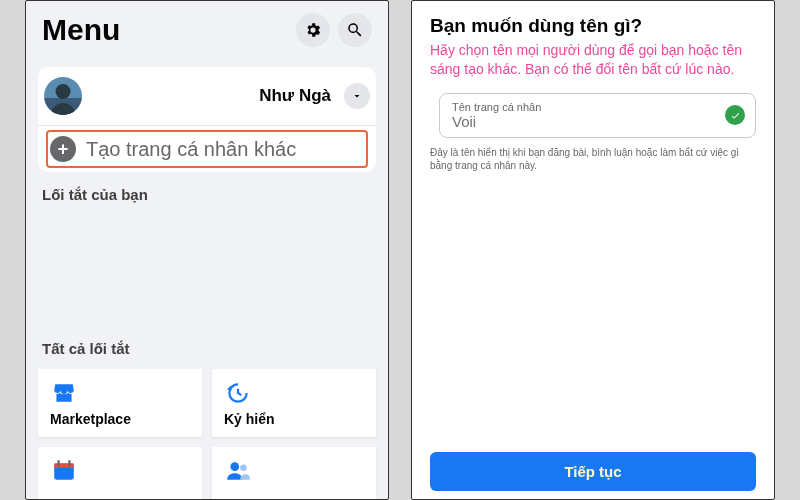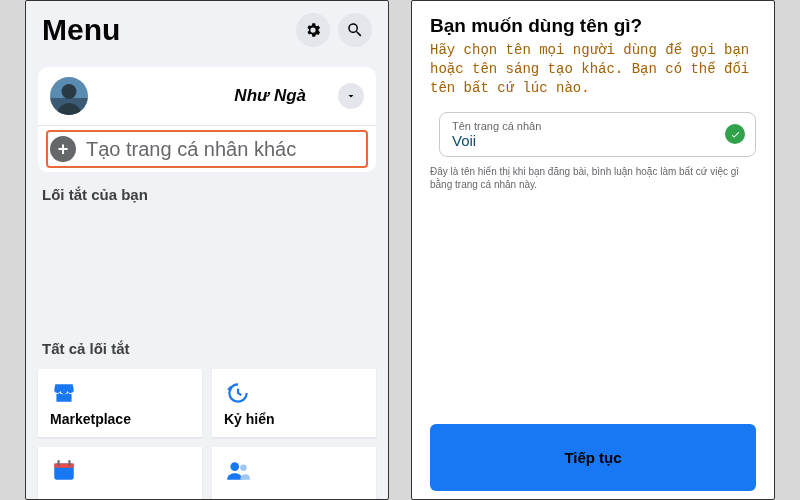--- a/index.html
+++ b/index.html
@@ -8,21 +8,21 @@
     .phone-left { background: #f0f2f5; }
     
     
     .menu-header { display: flex; align-items: center; justify-content: space-between; padding: 12px 16px 10px; }
     .menu-title { font-size: 30px; font-weight: 700; color: #050505; }
     .header-icons { display: flex; gap: 8px; }
     .icon-circle { width: 34px; height: 34px; border-radius: 50%; background: #e4e6eb; display: flex; align-items: center; justify-content: center; }
     .icon-circle svg { width: 18px; height: 18px; fill: #050505; }
 
     .card { background: #fff; border-radius: 10px; margin: 10px 12px 0; }
-    .profile-row { display: flex; align-items: center; padding: 10px 12px; gap: 22px; font-style: italic; }
+    .profile-row { display: flex; align-items: center; padding: 10px 6px; gap: 3px; }
     .avatar { width: 38px; height: 38px; border-radius: 50%; background: linear-gradient(to bottom, #5a8bb0 55%, #3a5a75 55%); position: relative; overflow: hidden; }
     .avatar::after { content: ""; position: absolute; width: 15px; height: 15px; background: #2a3a45; border-radius: 50%; top: 7px; left: 50%; transform: translateX(-50%); }
     .avatar::before { content: ""; position: absolute; width: 24px; height: 14px; background: #2a3a45; border-radius: 12px 12px 0 0; bottom: -2px; left: 50%; transform: translateX(-50%); }
     .profile-name { flex: 1; text-align: right; padding-right: 10px; font-size: 17px; font-weight: 600; color: #050505; }
     .chevron-wrap { width: 26px; height: 26px; border-radius: 50%; background: #e4e6eb; display: flex; align-items: center; justify-content: center; }
     .chevron-wrap svg { width: 12px; height: 12px; fill: #050505; }
 
     .create-row { display: flex; align-items: center; gap: 10px; padding: 10px 12px; border-top: 1px solid #e5e5e5; position: relative; }
     .create-highlight { position: absolute; inset: 4px 8px; border: 2px solid #e86a3a; border-radius: 4px; pointer-events: none; }
     .plus-btn { width: 26px; height: 26px; border-radius: 50%; background: #65676b; display: flex; align-items: center; justify-content: center; color: #fff; font-size: 18px; font-weight: bold; line-height: 1; }
@@ -31,29 +31,29 @@
     .section-label { font-size: 15px; font-weight: 600; color: #404040; padding: 14px 16px 6px; }
     .shortcut-area { flex: 1; }
     .shortcut-grid { display: flex; flex-wrap: wrap; gap: 10px; padding: 6px 12px 0; }
     .shortcut-tile { background: #fff; border-radius: 0; width: calc(50% - 5px); padding: 10px 12px; box-shadow: 0 1px 2px rgba(0,0,0,0.08); }
     .tile-icon { width: 28px; height: 28px; margin-bottom: 4px; display: flex; align-items: center; justify-content: center; }
     .tile-label { font-size: 14px; font-weight: 600; color: #050505; }
 
     
     .form-body { padding: 14px 18px 0; flex: 1; display: flex; flex-direction: column; }
     .form-title { font-size: 19px; font-weight: 700; color: #050505; margin-bottom: 4px; }
-    .form-sub { font-size: 14px; color: #a16207; line-height: 1.35; margin-bottom: 14px; font-family: Liberation Mono, monospace; }
+    .form-sub { font-size: 14px; color: #ec4899; line-height: 1.35; margin-bottom: 14px; }
     .input-wrap { border: 1px solid #c9caca; border-radius: 8px; padding: 7px 40px 7px 12px; position: relative; margin-left: 9px; }
     .input-label { font-size: 11px; color: #65676b; }
-    .input-value { font-size: 15px; color: #0c4a6e; margin-top: 0px; }
+    .input-value { font-size: 15px; color: #737373; margin-top: 0px; }
     .check-circle { position: absolute; right: 10px; top: 50%; transform: translateY(-50%); width: 20px; height: 20px; border-radius: 50%; background: #31a24c; display: flex; align-items: center; justify-content: center; }
     .check-circle svg { width: 11px; height: 11px; fill: #fff; }
     .input-help { font-size: 10px; color: #65676b; margin-top: 8px; line-height: 1.35; }
     .spacer { flex: 1; }
-    .continue-btn { background: #1877f2; color: #000000; font-size: 15px; font-weight: 600; text-align: center; padding: 25px; border-radius: 6px; margin: 0 0 8px; }
+    .continue-btn { background: #1877f2; color: #fef9c3; font-size: 15px; font-weight: 600; text-align: center; padding: 11px; border-radius: 6px; margin: 0 0 8px; }
   </style>
 </head>
 <body>
 
 <div class="phone phone-left">
   <div class="menu-header">
     <div class="menu-title">Menu</div>
     <div class="header-icons">
       <div class="icon-circle">
         <svg viewBox="0 0 24 24">

